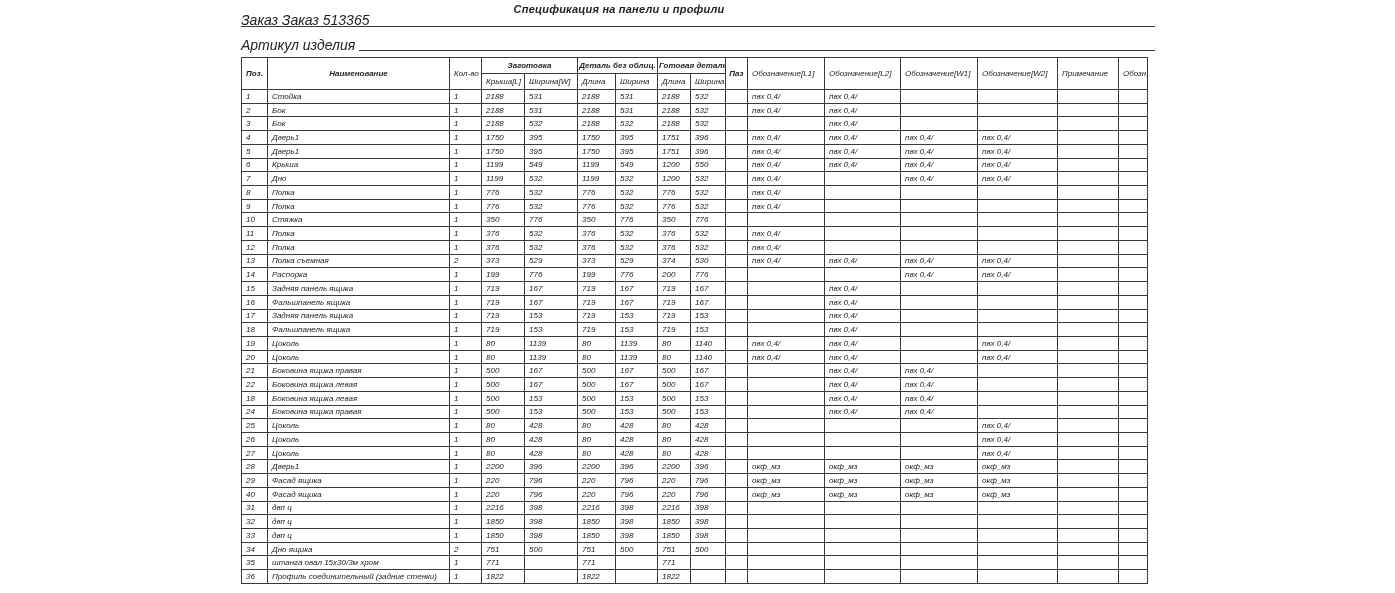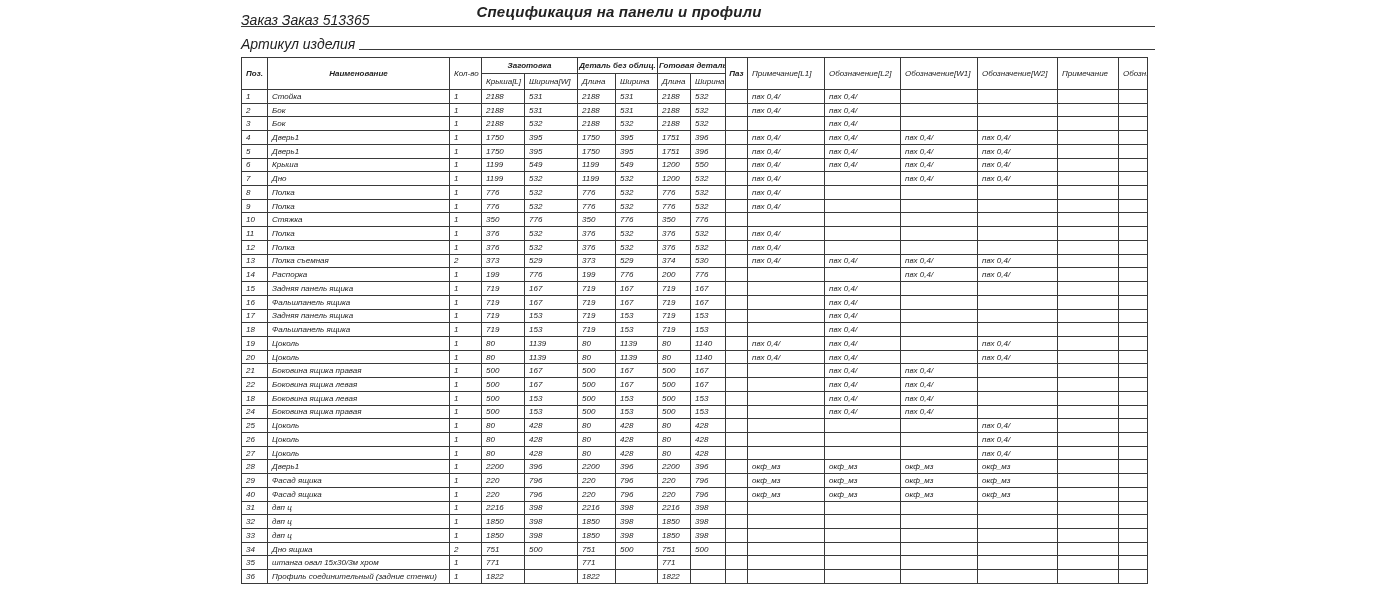--- a/index.html
+++ b/index.html
@@ -7,28 +7,28 @@
   }
   *{ box-sizing:border-box; }
   html,body{ margin:0; padding:0; background:#e9e9e9; }
   .page{
     position:relative; width:1395px; height:593px; background:var(--bg);
     font-family:"Liberation Sans", sans-serif; font-style:italic; color:var(--text);
     overflow:hidden;
   }
   .doc-title{
     position:absolute; top:3px; left:0; width:1238px; text-align:center;
-    font-size:15px; font-weight:600; letter-spacing:0.2px;
+    font-size:11px; font-weight:600; letter-spacing:0.2px;
   }
   .info-line{
     position:absolute; left:241px; width:914px; height:12px;
     font-size:14px; line-height:11px; white-space:nowrap;
   }
   .info-underline{ border-bottom:1px solid var(--border); }
-  .info-line .flexwrap{ display:flex; align-items:flex-start; height:12px; }
+  .info-line .flexwrap{ display:flex; align-items:center; height:12px; }
   .info-rule{ flex:1; border-bottom:1px solid var(--border); height:11px; margin-left:4px; }
   .info-1{ top:15px; }
   .info-2{ top:27px; }
   .info-3{ top:39px; }
 
   table.spec{
     position:absolute; left:241px; top:57px; width:906px;
     border-collapse:collapse; table-layout:fixed;
   }
   table.spec th, table.spec td{
@@ -82,21 +82,21 @@
       </colgroup>
     <thead>
       <tr>
         <th rowspan="2" class="ctr">Поз.</th>
         <th rowspan="2" class="ctr">Наименование</th>
         <th rowspan="2">Кол-во</th>
         <th colspan="2" class="grp">Заготовка</th>
         <th colspan="2" class="grp">Деталь без облиц.</th>
         <th colspan="2" class="grp">Готовая деталь</th>
         <th rowspan="2" class="ctr">Паз</th>
-        <th rowspan="2">Примечание[L1]</th>
+        <th rowspan="2">Обозначение[L1]</th>
         <th rowspan="2">Обозначение[L2]</th>
         <th rowspan="2">Обозначение[W1]</th>
         <th rowspan="2">Обозначение[W2]</th>
         <th rowspan="2">Примечание</th>
         <th rowspan="2">Обозн.</th>
       </tr>
       <tr>
         <th>Крыша[L]</th>
         <th>Ширина[W]</th>
         <th>Длина</th>

